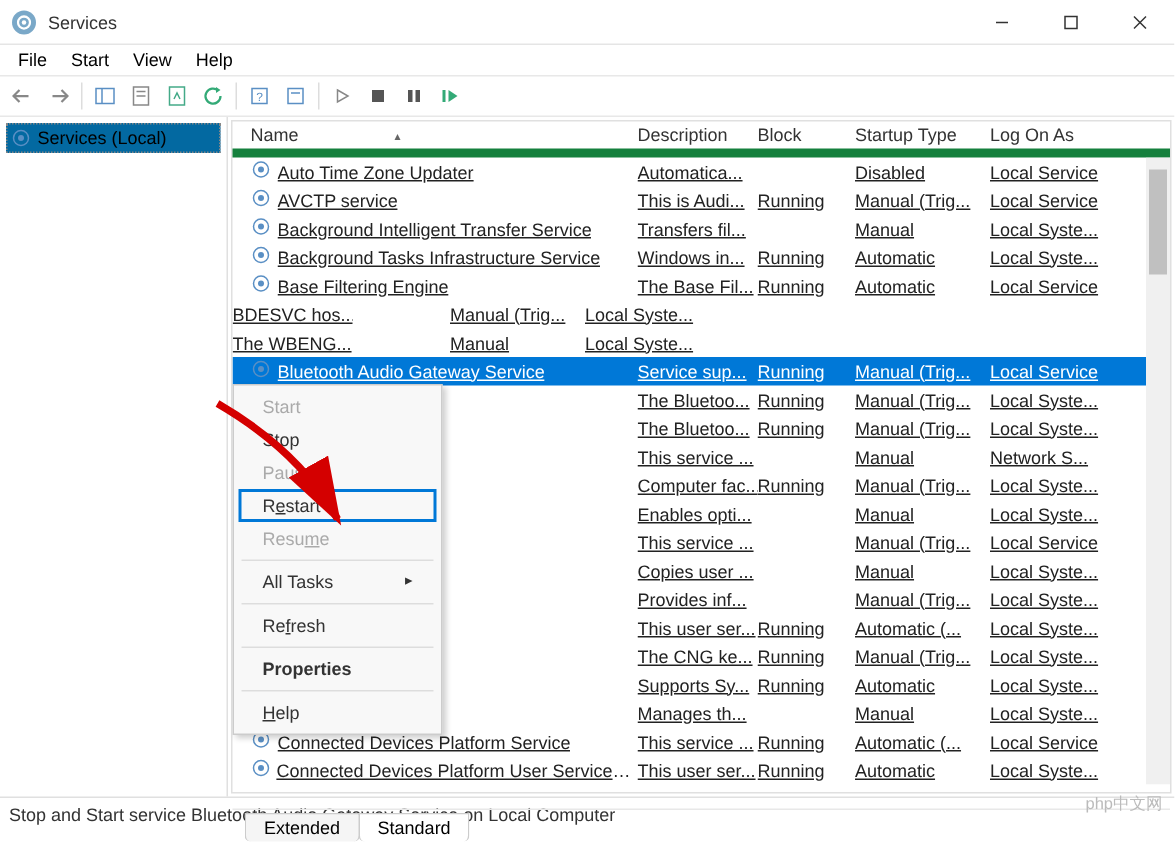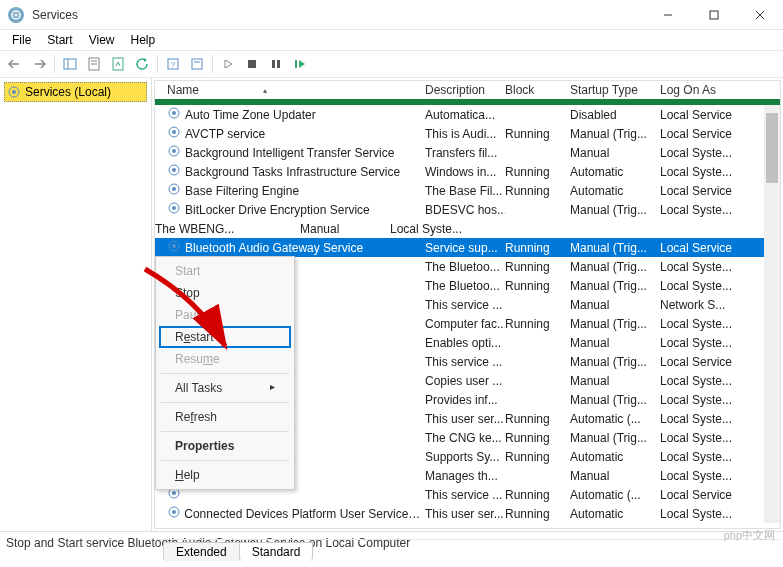--- a/index.html
+++ b/index.html
@@ -20,33 +20,33 @@
 
 
 .toolbar { height: 28px; border-top: 1px solid #e8e8e8; border-bottom: 1px solid #e8e8e8; display: flex; align-items: center; padding: 0 4px; gap: 2px; }
 .toolbar .tb-btn { width: 22px; height: 22px; display: flex; align-items: center; justify-content: center; }
 .toolbar .sep { width: 1px; height: 18px; background: #ddd; margin: 0 2px; }
 .toolbar svg { width: 14px; height: 14px; }
 
 
 .main { display: flex; height: 453px; }
 .tree { width: 152px; border-right: 1px solid #e0e0e0; padding: 4px; }
-.tree .tree-item { display: flex; align-items: center; gap: 4px; padding: 2px; background: #fde047; border: 1px dotted #888; }
+.tree .tree-item { display: flex; align-items: center; gap: 4px; padding: 2px; background: #0369a1; border: 1px dotted #888; }
 .gear-icon { width: 14px; height: 14px; flex-shrink: 0; }
 .content { flex: 1; display: flex; flex-direction: column; }
 .grid-head { display: flex; height: 24px; align-items: center; border-bottom: 6px solid #15803d; font-size: 12px; color: #333; }
 .col-name { width: 270px; padding-left: 12px; display:flex; align-items:center; gap:4px; }
 .col-desc { width: 80px; }
 .col-status { width: 65px; }
 .col-startup { width: 90px; }
 .col-logon { width: 90px; }
 .sort-caret { font-size: 8px; color: #666; margin-left: 60px; }
 
 .rows { flex: 1; overflow: hidden; position: relative; }
-.row { display: flex; height: 19px; align-items: center; font-size: 12px; color: #222; }
+.row { display: flex; height: 19px; align-items: center; font-size: 12px; color: #222; text-decoration: underline; }
 .row.selected { background: #0078d7; color: #fff; }
 .row .col-name { display: flex; align-items: center; gap: 4px; overflow: hidden; white-space: nowrap; }
 .row span { overflow: hidden; white-space: nowrap; text-overflow: ellipsis; }
 .row .col-desc, .row .col-status, .row .col-startup, .row .col-logon { overflow: hidden; white-space: nowrap; }
 
 
 .tabs { height: 22px; display: flex; align-items: flex-end; padding-left: 8px; border-top: 1px solid #e8e8e8; margin-top: 16px; }
 .tab { padding: 2px 12px; font-size: 12px; border: 1px solid #ccc; border-bottom: none; border-radius: 0 0 4px 4px; background: #fff; margin-right: -1px; }
 .tab.inactive { background: #f5f5f5; }
 
@@ -272,27 +272,20 @@
                   <circle cx="7" cy="7" r="2" fill="#5a8fc4"></circle>
                 </svg></span>
               <span>Base Filtering Engine</span>
             </div>
             <div class="col-desc">The Base Fil...</div>
             <div class="col-status">Running</div>
             <div class="col-startup">Automatic</div>
             <div class="col-logon">Local Service</div>
           </div>
           <div class="row">
-            <div class="col-name">
-              <span><svg class="gear-icon" viewBox="0 0 14 14">
-                  <circle cx="7" cy="7" r="5" fill="none" stroke="#5a8fc4" stroke-width="1"></circle>
-                  <circle cx="7" cy="7" r="2" fill="#5a8fc4"></circle>
-                </svg></span>
-              <span>BitLocker Drive Encryption Service</span>
-            </div>
             <div class="col-desc">BDESVC hos...</div>
             <div class="col-status"></div>
             <div class="col-startup">Manual (Trig...</div>
             <div class="col-logon">Local Syste...</div>
           </div>
           <div class="row">
             <div class="col-desc">The WBENG...</div>
             <div class="col-status"></div>
             <div class="col-startup">Manual</div>
             <div class="col-logon">Local Syste...</div>
@@ -465,20 +458,21 @@
             <div class="col-status"></div>
             <div class="col-startup">Manual</div>
             <div class="col-logon">Local Syste...</div>
           </div>
           <div class="row">
             <div class="col-name">
               <span><svg class="gear-icon" viewBox="0 0 14 14">
                   <circle cx="7" cy="7" r="5" fill="none" stroke="#5a8fc4" stroke-width="1"></circle>
                   <circle cx="7" cy="7" r="2" fill="#5a8fc4"></circle>
                 </svg></span>
+              <span>Connected Devices Platform Service</span>
             </div>
             <div class="col-desc">This service ...</div>
             <div class="col-status">Running</div>
             <div class="col-startup">Automatic (...</div>
             <div class="col-logon">Local Service</div>
           </div>
           <div class="row">
             <div class="col-name">
               <span><svg class="gear-icon" viewBox="0 0 14 14">
                   <circle cx="7" cy="7" r="5" fill="none" stroke="#5a8fc4" stroke-width="1"></circle>

